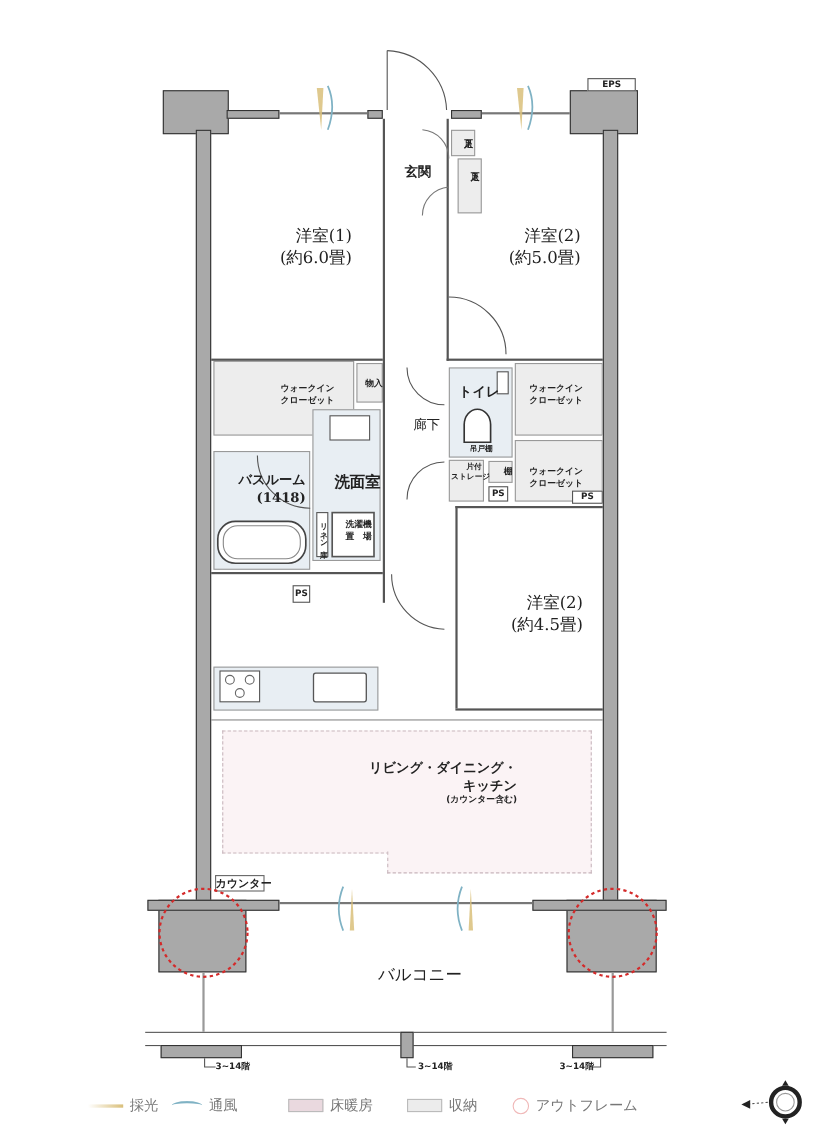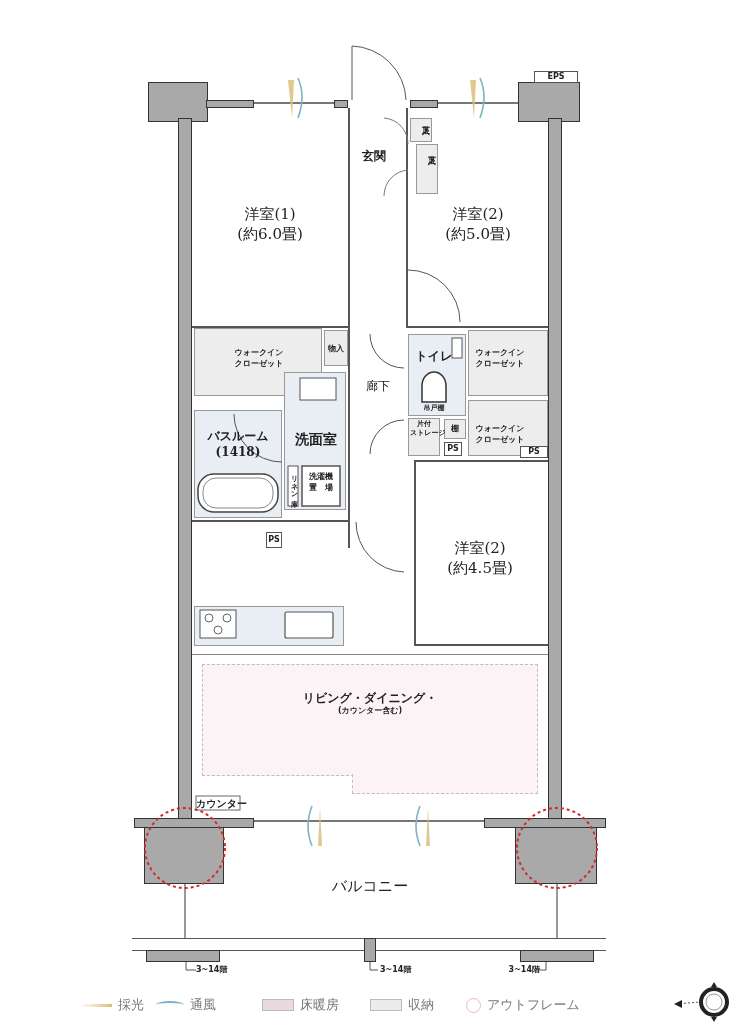--- a/index.html
+++ b/index.html
@@ -1,20 +1,20 @@
 <!DOCTYPE html>
 <html><head>
 <meta charset="utf-8">
 <style>
   html,body{margin:0;padding:0;background:#fff;}
   body{width:739px;height:1024px;position:relative;overflow:hidden;font-family:"DejaVu Serif",serif;color:#222;}
   .wall{position:absolute;background:#a9a9a9;border:1.5px solid #333;box-sizing:border-box;}
   .line{position:absolute;background:#555;}
   .room{position:absolute;box-sizing:border-box;}
-  .label{position:absolute;text-align:center;white-space:nowrap;line-height:1.35;}
+  .label{position:absolute;text-align:right;white-space:nowrap;line-height:1.35;}
   .big{font-size:15px;}
   .mid{font-size:12px;}
   .xs{font-size:8px;font-family:"DejaVu Sans",sans-serif;font-weight:bold;}
   .storage{background:#ededed;border:1px solid #999;}
   .wet{background:#e8eef3;border:1px solid #999;}
   .ps{position:absolute;border:1.5px solid #555;background:#fff;font-size:8px;font-family:"DejaVu Sans",sans-serif;font-weight:bold;text-align:center;box-sizing:border-box;}
   .legend{position:absolute;top:996px;font-size:13px;display:flex;align-items:center;gap:6px;color:#777;}
   svg{position:absolute;left:0;top:0;}
 </style>
 </head>
@@ -178,20 +178,21 @@
 </div>
 <div class="label mid" style="left:286px;top:430px;width:60px;font-size:14px;font-weight:bold;">洗面室</div>
 <div class="label xs" style="left:288px;top:470px;width:10px;writing-mode:vertical-rl;font-size:7px;">リネン庫</div>
 <div class="label xs" style="left:304px;top:472px;width:34px;">
   <div>洗濯機</div>
   <div>置　場</div>
 </div>
 
 <div class="label" style="left:270px;top:690px;width:200px;font-size:12px;font-weight:bold;">
   <div>リビング・ダイニング・</div>
+  <div>キッチン</div>
   <div class="xs">(カウンター含む)</div>
 </div>
 <div class="label xs" style="left:196px;top:797px;width:44px;font-size:10px;">カウンター</div>
 <div class="label big" style="left:320px;top:876px;width:100px;">バルコニー</div>
 
 <div class="label xs" style="left:196px;top:965px;width:40px;text-align:left;">3~14階</div>
 <div class="label xs" style="left:380px;top:965px;width:40px;text-align:left;">3~14階</div>
 <div class="label xs" style="left:500px;top:965px;width:40px;text-align:right;">3~14階</div>
 
 <div class="legend" style="left:80px;">

